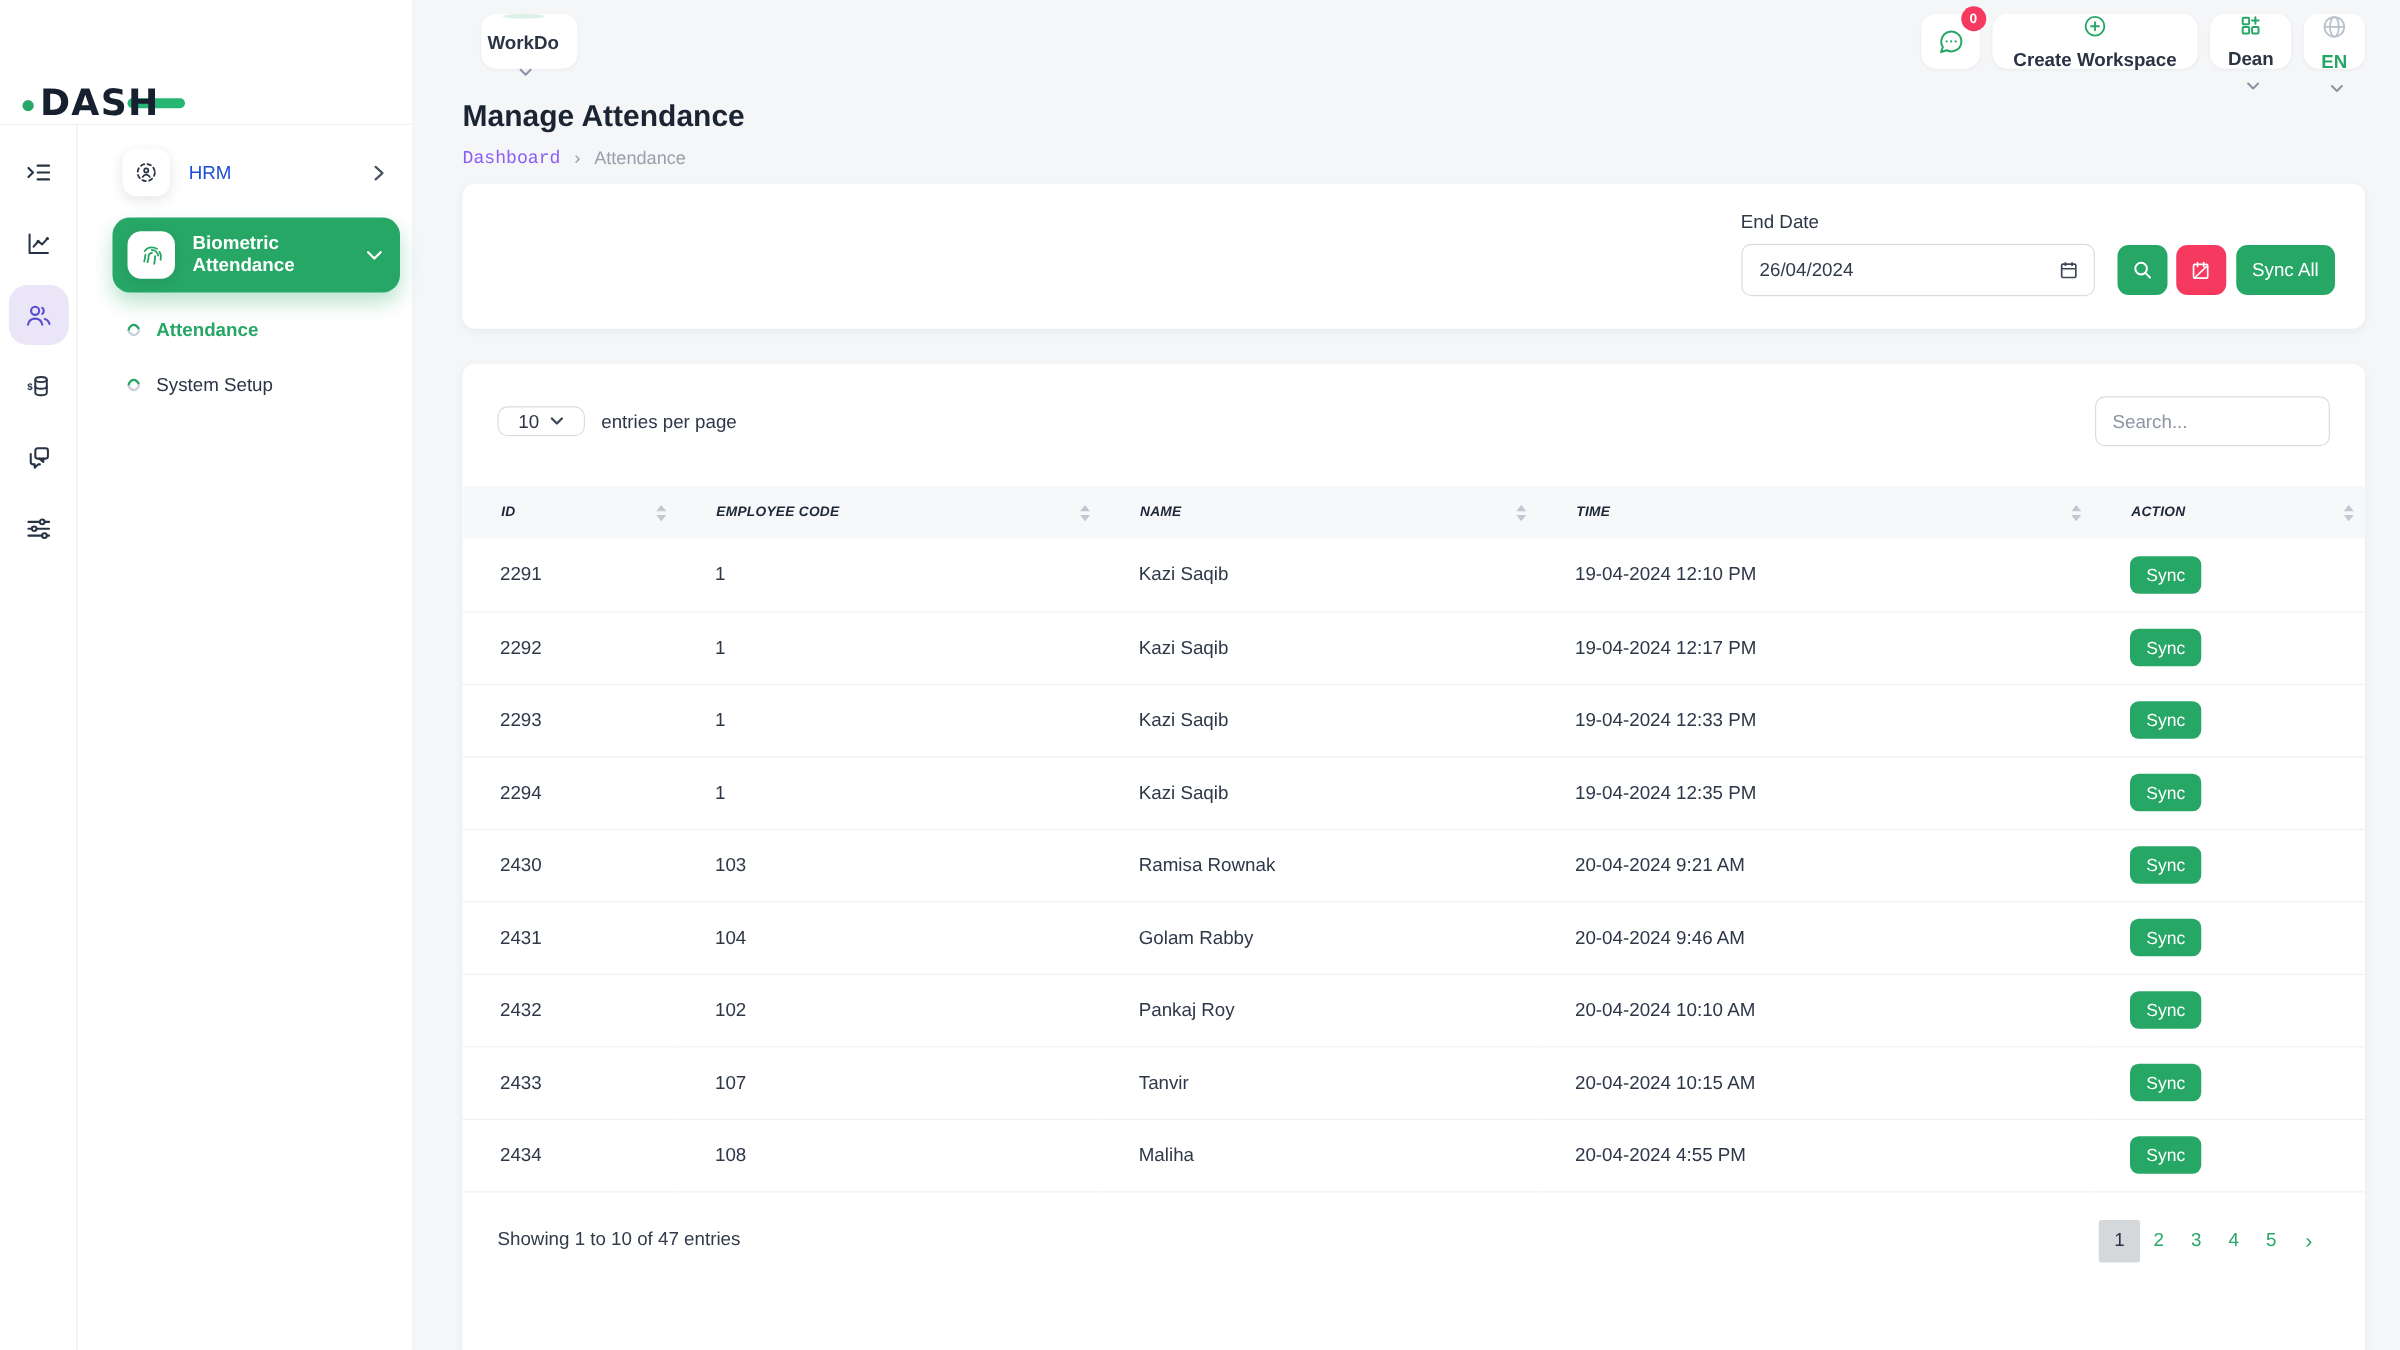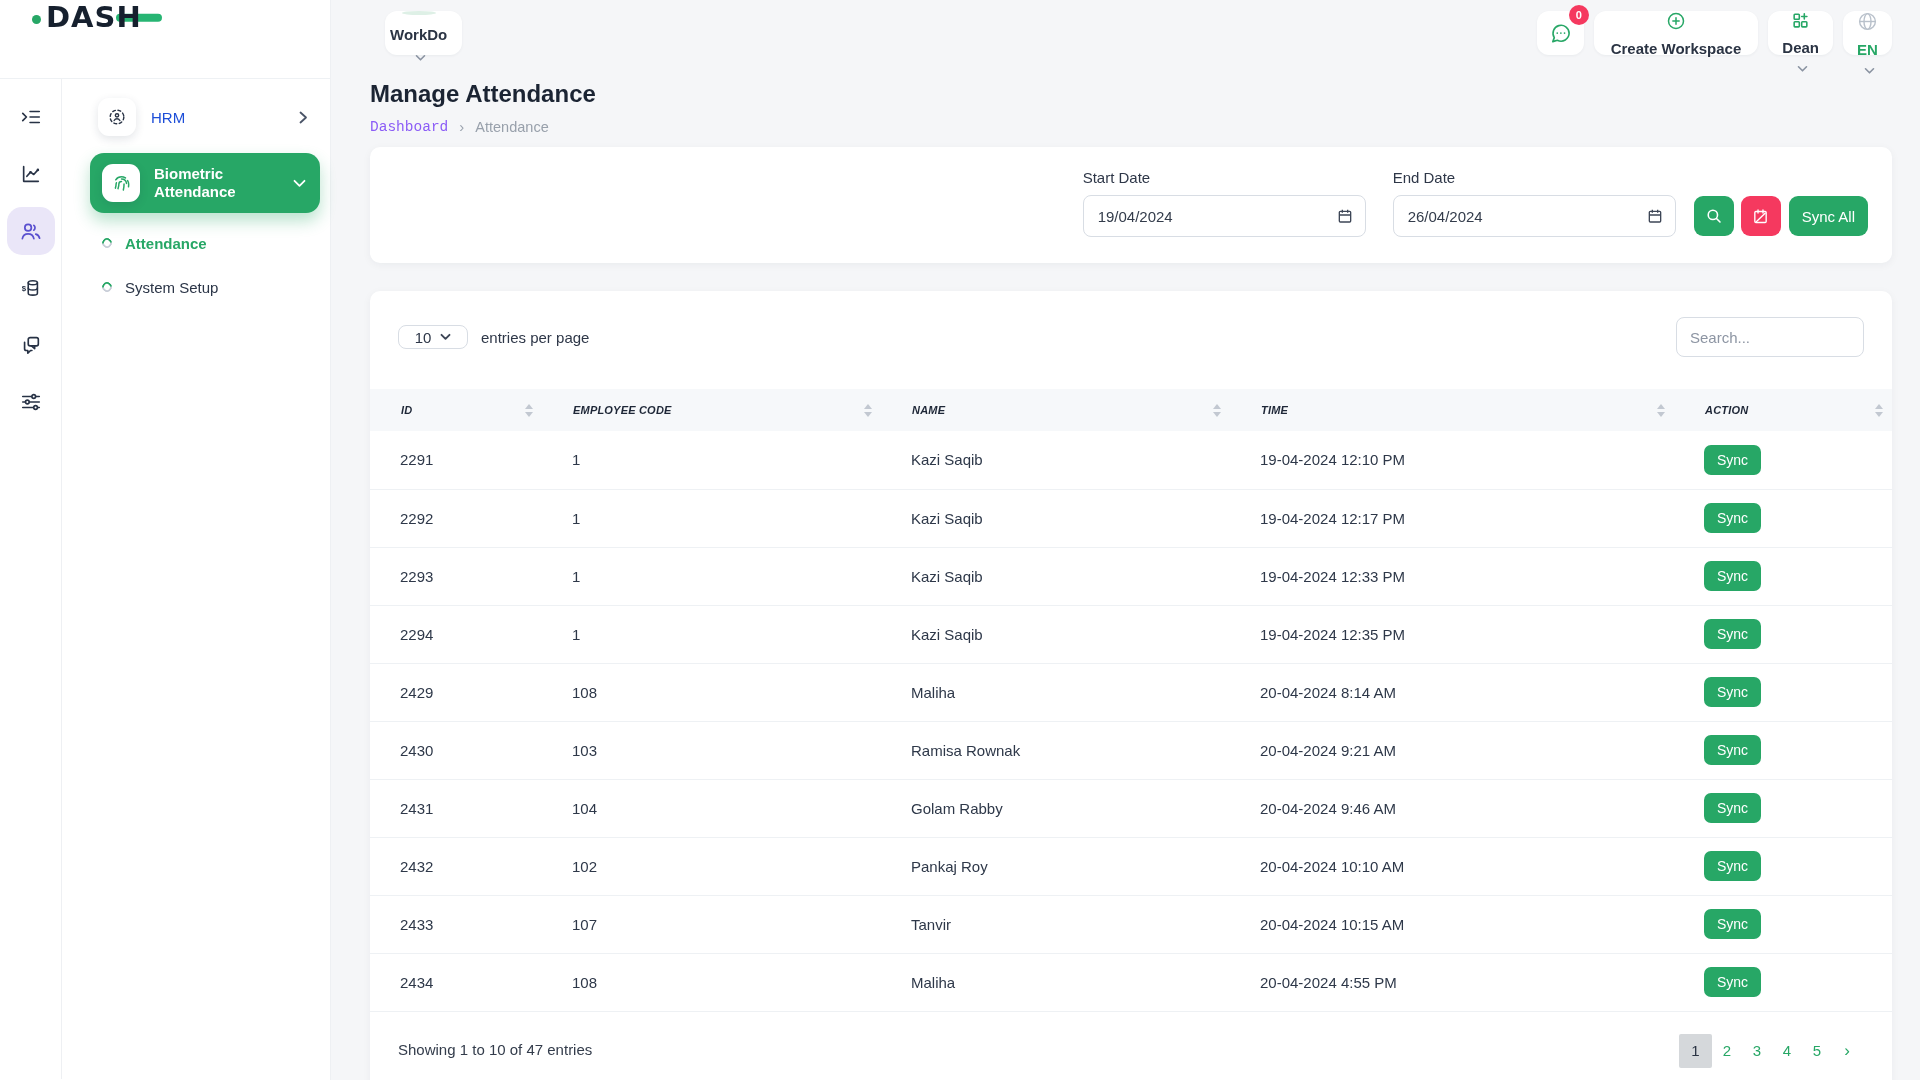--- a/index.html
+++ b/index.html
@@ -2,21 +2,21 @@
 <html><head>
 <meta charset="utf-8">
 <style>
   * { box-sizing: border-box; }
   html,body { margin:0; padding:0; }
   body { font-family:"Liberation Sans", sans-serif; background:#eef0f3; }
   #app { position:relative; width:1920px; height:1080px; overflow:hidden; background:#f5f6f8; }
 
   
   .sidebar { position:absolute; left:0; top:0; width:331px; height:1080px; background:#ffffff; border-right:1px solid #eef0f3; }
-  .sidebar-head { height:79px; border-bottom:1px solid #eef1f4; display:flex; align-items:flex-start; padding-left:32px; }
+  .sidebar-head { height:100px; border-bottom:1px solid #eef1f4; display:flex; align-items:flex-end; padding-left:18px; }
   .logo { position:relative; display:flex; align-items:center; }
   .logo-dot { width:9px; height:9px; border-radius:50%; background:#27a766; margin-right:5px; margin-top:4px; }
   .logo-text { font-family:"DejaVu Sans", sans-serif; font-size:29px; font-weight:800; letter-spacing:1px; color:#16202e; position:relative; z-index:1; }
   .logo-bar { position:absolute; left:84px; top:50%; transform:translateY(-42%); width:46px; height:8px; border-radius:4px; background:#27b573; z-index:0; }
   .sidebar-body { display:flex; height:1000px; }
   .rail { width:62px; border-right:1px solid #eef0f3; display:flex; flex-direction:column; align-items:center; padding-top:14px; gap:9px; }
   .rail-item { width:48px; height:48px; border-radius:15px; display:flex; align-items:center; justify-content:center; color:#273245; cursor:pointer; }
   .rail-item.active { background:#eae6f8; color:#5a50cf; }
   .panel { flex:1; padding:14px 10px 0 28px; }
   .menu-row { display:flex; align-items:center; gap:15px; height:48px; padding:0 12px 0 8px; cursor:pointer; }
@@ -285,32 +285,20 @@
     <div class="page-head">
       <div class="page-title">Manage Attendance</div>
       <div class="breadcrumb">
         <span class="bc-home">Dashboard</span>
         <span class="bc-sep">›</span>
         <span class="bc-cur">Attendance</span>
       </div>
     </div>
 
     <div class="filter-card">
-      <div class="fgroup">
-        <span class="flabel">Start Date</span>
-        <div class="date-input">
-          <span>19/04/2024</span>
-          <span style="color:#3d4656;display:flex">
-            <svg width="16" height="16" viewBox="0 0 24 24" fill="none" stroke="currentColor" stroke-width="2">
-                <rect x="3.5" y="5" width="17" height="16" rx="1.5"></rect>
-                <path d="M8 2.8v4.4M16 2.8v4.4M3.5 10.5h17"></path>
-              </svg>
-          </span>
-        </div>
-      </div>
       <div class="fgroup">
         <span class="flabel">End Date</span>
         <div class="date-input">
           <span>26/04/2024</span>
           <span style="color:#3d4656;display:flex">
             <svg width="16" height="16" viewBox="0 0 24 24" fill="none" stroke="currentColor" stroke-width="2">
                 <rect x="3.5" y="5" width="17" height="16" rx="1.5"></rect>
                 <path d="M8 2.8v4.4M16 2.8v4.4M3.5 10.5h17"></path>
               </svg>
           </span>
@@ -427,27 +415,20 @@
                 <td><button class="btn-sync">Sync</button></td>
               </tr>
             <tr>
                 <td>2294</td>
                 <td>1</td>
                 <td>Kazi Saqib</td>
                 <td>19-04-2024 12:35 PM</td>
                 <td><button class="btn-sync">Sync</button></td>
               </tr>
             <tr>
-                <td>2429</td>
-                <td>108</td>
-                <td>Maliha</td>
-                <td>20-04-2024 8:14 AM</td>
-                <td><button class="btn-sync">Sync</button></td>
-              </tr>
-            <tr>
                 <td>2430</td>
                 <td>103</td>
                 <td>Ramisa Rownak</td>
                 <td>20-04-2024 9:21 AM</td>
                 <td><button class="btn-sync">Sync</button></td>
               </tr>
             <tr>
                 <td>2431</td>
                 <td>104</td>
                 <td>Golam Rabby</td>

